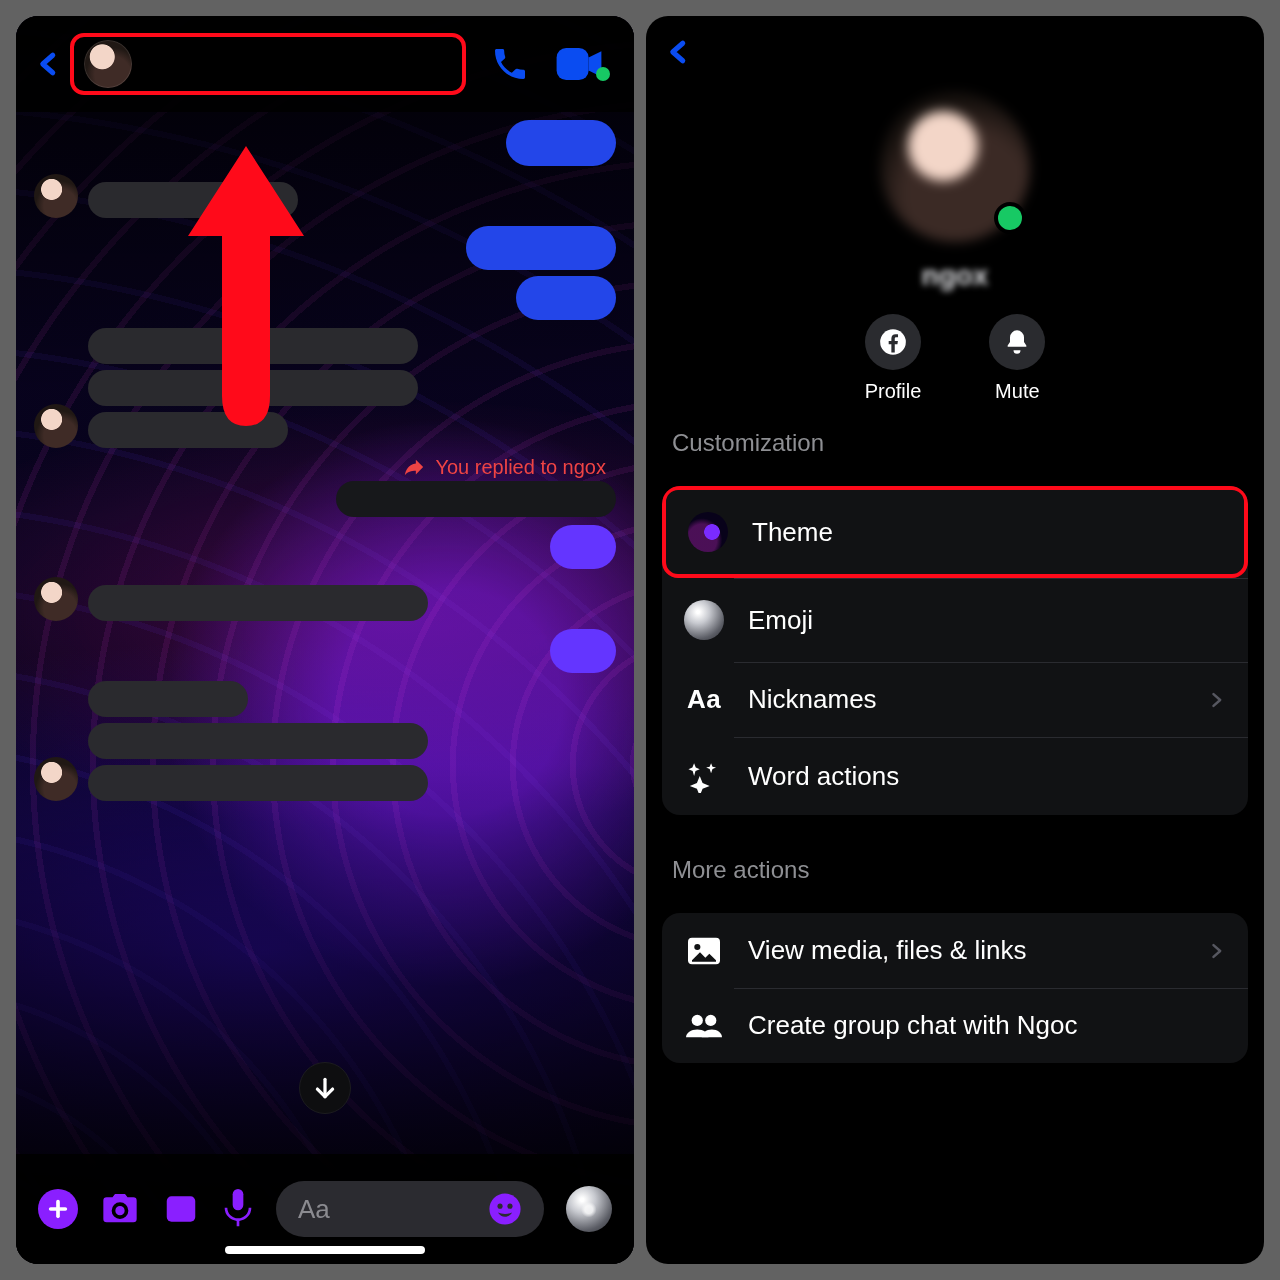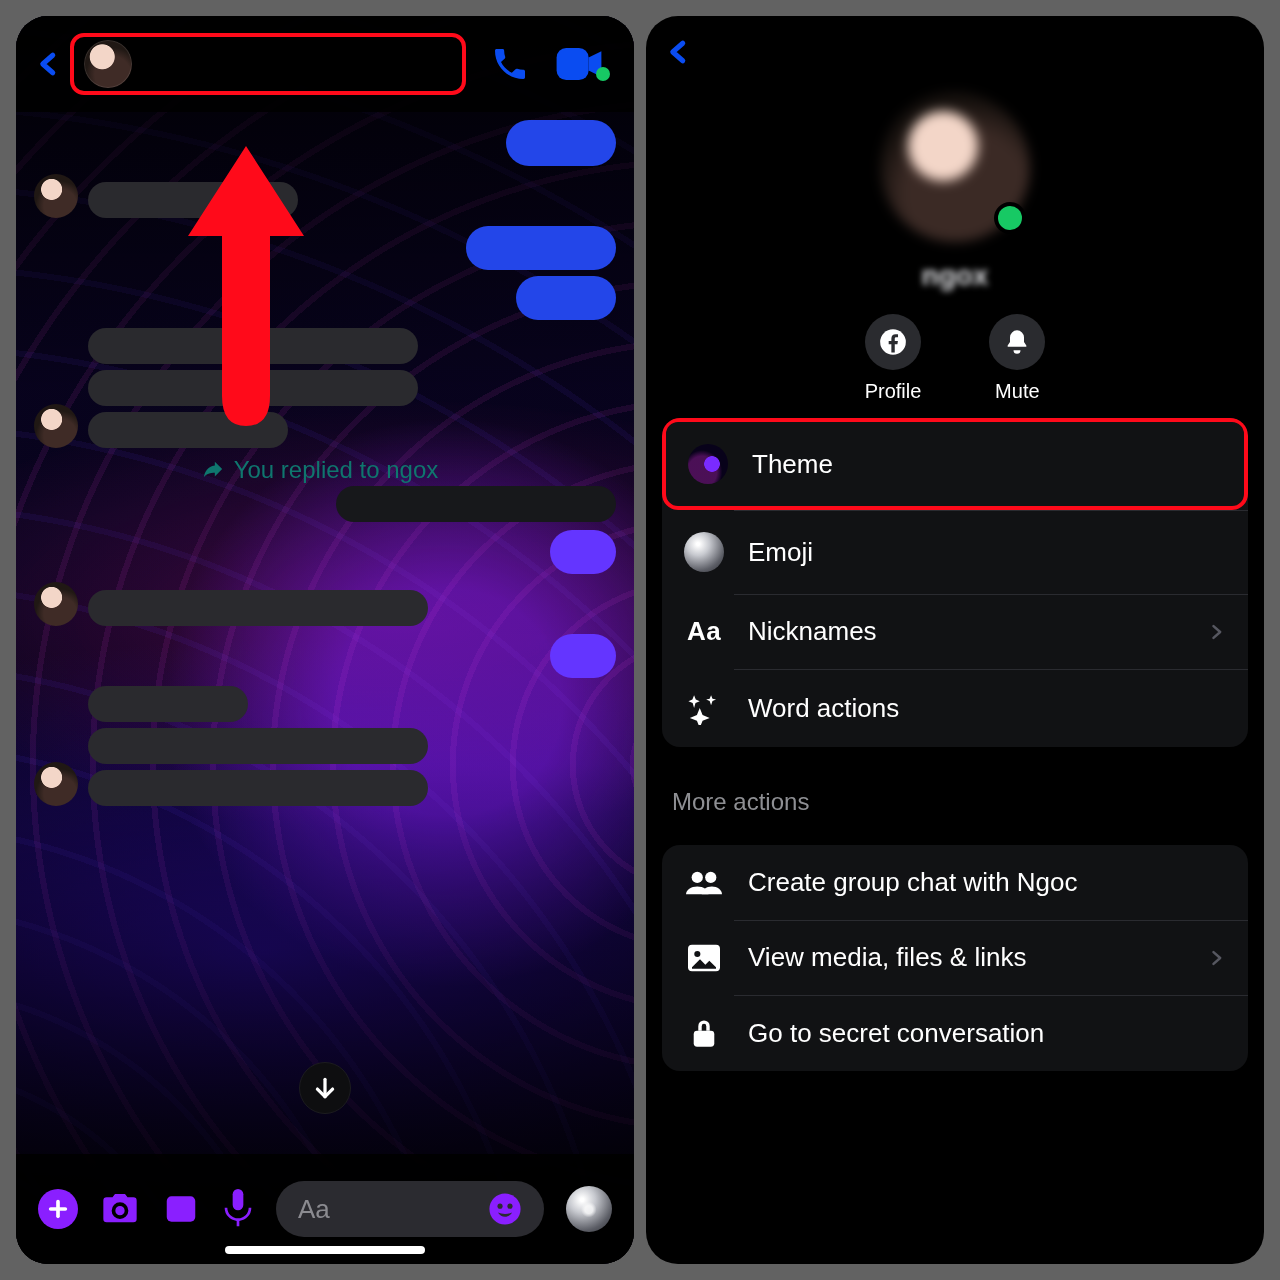--- a/index.html
+++ b/index.html
@@ -29,21 +29,21 @@
     overflow:hidden;
   }
   .frame{
     position:absolute;
     left:16px; top:16px; right:16px; bottom:16px;
     display:flex; gap:12px;
   }
   .pane{
     flex:1;
     background:var(--black);
-    border-radius:32px;
+    border-radius:22px;
     position:relative;
     overflow:hidden;
   }
   
   .chat-bg{
     position:absolute; inset:0;
     background:
       radial-gradient(circle at 70% 55%, rgba(140,40,255,.55) 0 14%, rgba(0,0,0,0) 35%),
       radial-gradient(ellipse 900px 360px at 62% 48%, rgba(255,40,200,.25), rgba(0,0,0,0) 60%),
       radial-gradient(ellipse 1200px 520px at 40% 75%, rgba(60,20,200,.55), rgba(0,0,0,0) 60%),
@@ -105,22 +105,22 @@
   }
   .msg-col{display:flex;flex-direction:column;gap:6px;max-width:78%}
   .bubble{
     border-radius:28px;padding:18px 22px;
     background:var(--bubble-other);
     min-height:18px;
   }
   .msg-row.me .bubble{background:var(--bubble-me)}
   .msg-row.me.purple .bubble{background:var(--bubble-me2)}
   .reply-line{
-    color:#0f766e;font-size:24px;
-    display:flex;align-items:center;gap:10px;justify-content:center;margin:6px 10px -2px 0;
+    color:#ef4444;font-size:20px;
+    display:flex;align-items:center;gap:10px;justify-content:flex-end;margin:6px 10px -2px 0;
   }
   .reply-arrow{transform:scaleX(-1)}
 
   
   .annot-arrow{
     position:absolute;left:170px;top:130px;width:120px;height:280px;
     pointer-events:none;
   }
 
   .scroll-down{
@@ -399,20 +399,21 @@
           <div class="circle-btn">
               <svg width="28" height="28" viewBox="0 0 24 24" fill="#fff">
                 <path d="M12 2a6 6 0 0 0-6 6v4l-2 3v1h16v-1l-2-3V8a6 6 0 0 0-6-6zm0 20a3 3 0 0 0 3-3H9a3 3 0 0 0 3 3z"></path>
               </svg>
             </div>
           <span class="hero-label">Mute</span>
         </div>
       </div>
     </div>
 
+    <div class="section-title">Customization</div>
     <div class="card">
       <div class="row highlight">
         <div class="lead">
             <div class="theme-thumb"></div>
           </div>
         <div class="label">Theme</div>
       </div>
       <div class="row">
         <div class="lead">
             <div class="megaphone"></div>
@@ -435,53 +436,44 @@
           <svg width="34" height="34" viewBox="0 0 24 24" fill="#fff">
               <path d="M5 3l1.2 3L9 7.2 6 8.5 5 12 4 8.5 1 7.2 3.8 6 5 3zm12 0l1 2.4L20.5 6 18 7l-1 3-1-3L13.5 6 16 5.4 17 3zM9 12l2 5 5 2-5 2-2 5-2-5-5-2 5-2 2-5z"></path>
             </svg>
         </div>
         <div class="label">Word actions</div>
       </div>
     </div>
 
     <div class="section-title">More actions</div>
     <div class="card">
-      <div class="row">
-        <div class="lead">
-          <svg width="36" height="28" viewBox="0 0 32 24" fill="#fff">
-              <circle cx="10" cy="7" r="5"></circle>
-              <circle cx="22" cy="7" r="5"></circle>
-              <path d="M0 22c0-4 4.5-7 10-7s10 3 10 7H0z"></path>
-              <path d="M14 22c0-4 4-7 9-7s9 3 9 7H14z"></path>
-            </svg>
-        </div>
-        <div class="label">Create group chat with Ngoc</div>
-      </div>
       <div class="row">
         <div class="lead">
           <svg width="32" height="28" viewBox="0 0 24 20" fill="#fff">
               <rect x="0" y="0" width="24" height="20" rx="3"></rect>
               <g fill="#111214">
                 <circle cx="7" cy="7" r="2.3"></circle>
                 <path d="M3 17l6-6 4 4 3-3 5 5v1H3z"></path>
               </g>
             </svg>
         </div>
         <div class="label">View media, files &amp; links</div>
         <span class="chev">
           <svg width="20" height="20" viewBox="0 0 24 24" fill="none" stroke="currentColor" stroke-width="3" stroke-linecap="round" stroke-linejoin="round">
               <polyline points="9 5 17 12 9 19"></polyline>
             </svg>
         </span>
       </div>
       <div class="row">
         <div class="lead">
-          <svg width="28" height="32" viewBox="0 0 24 28" fill="#fff">
-              <rect x="3" y="12" width="18" height="14" rx="3"></rect>
-              <path d="M7 12V8a5 5 0 0 1 10 0v4h-3V8a2 2 0 0 0-4 0v4H7z"></path>
-            </svg>
-        </div>
-        <div class="label">Go to secret conversation</div>
+          <svg width="36" height="28" viewBox="0 0 32 24" fill="#fff">
+              <circle cx="10" cy="7" r="5"></circle>
+              <circle cx="22" cy="7" r="5"></circle>
+              <path d="M0 22c0-4 4.5-7 10-7s10 3 10 7H0z"></path>
+              <path d="M14 22c0-4 4-7 9-7s9 3 9 7H14z"></path>
+            </svg>
+        </div>
+        <div class="label">Create group chat with Ngoc</div>
       </div>
     </div>
   </div>
 
 </div>
 
 </body></html>

